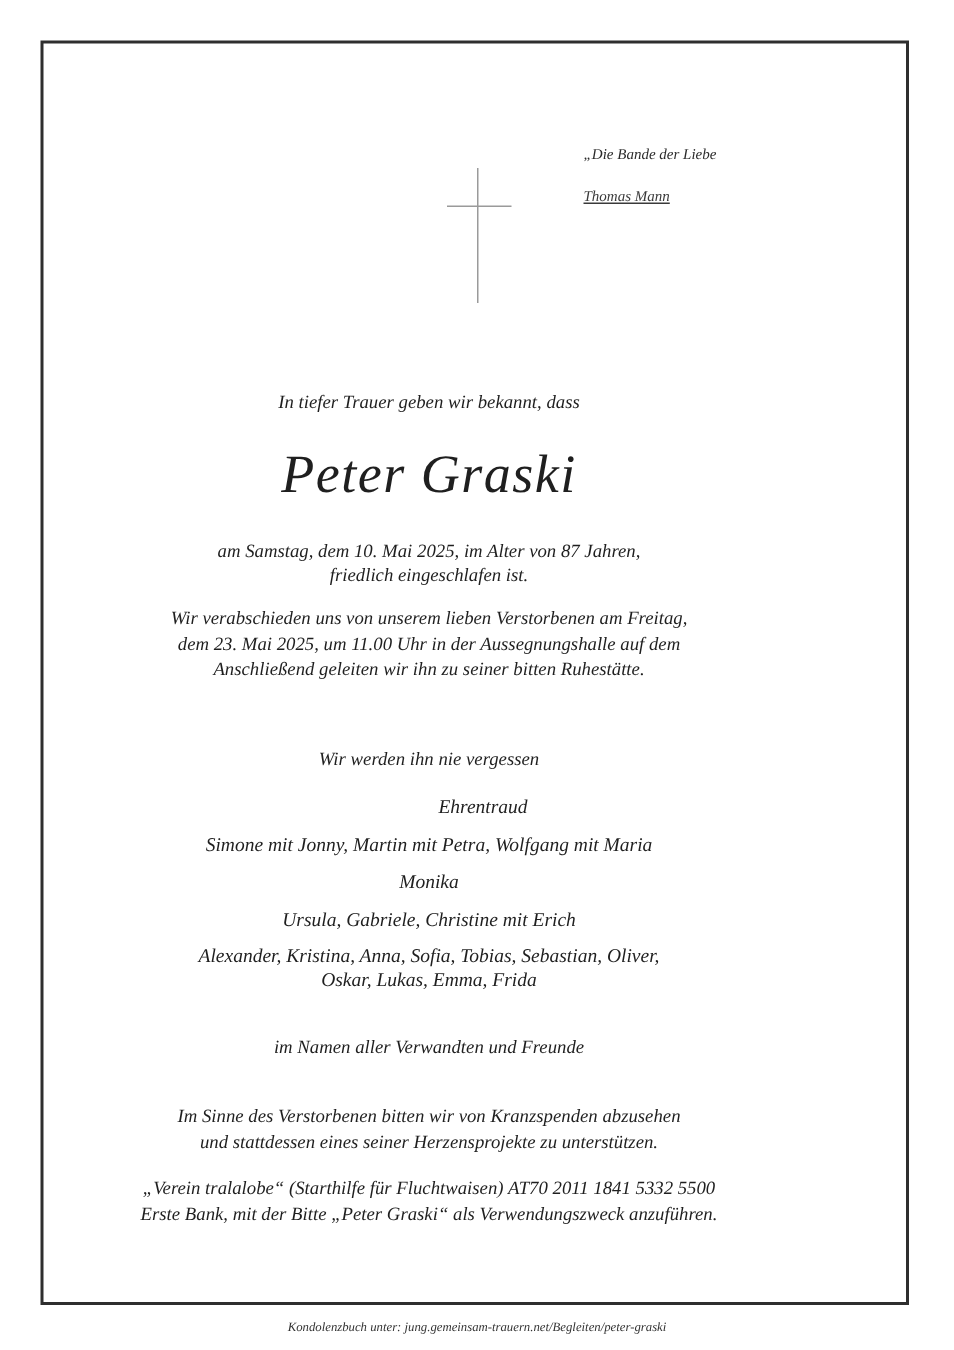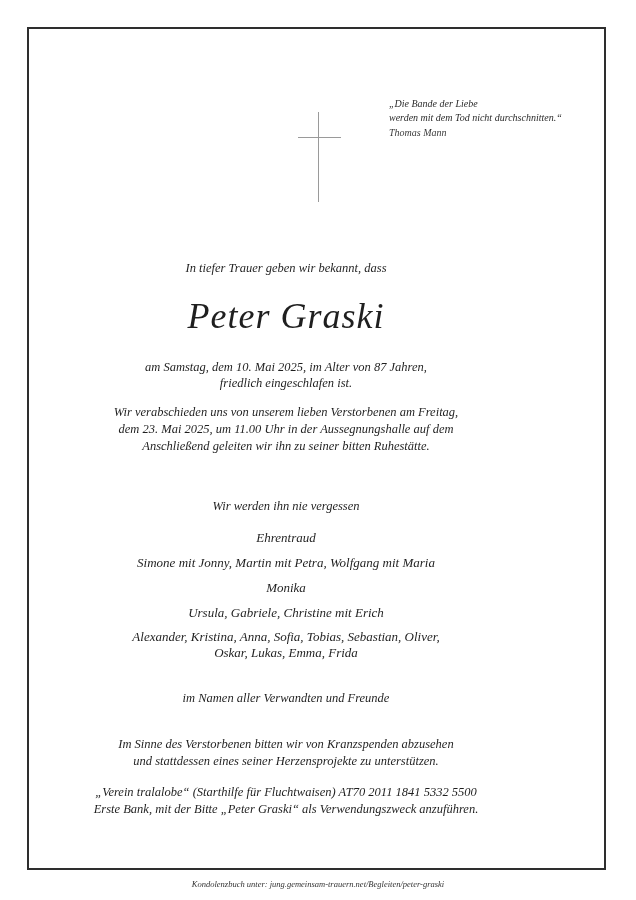--- a/index.html
+++ b/index.html
@@ -46,37 +46,38 @@
     position: absolute;
     left: 389px;
     top: 97px;
     width: 210px;
     font-size: 10px;
     line-height: 13.5px;
     text-align: left;
     color: #2b2b2b;
   }
   .quote-attribution {
-    margin-top: 2px;
+    margin-top: 14px;
     color: #3a3a3a;
+    text-decoration: underline;
   }
   .center-line {
     position: absolute;
     left: 0;
     width: 572px;
     text-align: center;
     font-size: 12.5px;
     line-height: 17px;
   }
   .intro        { top: 260px; }
   .deceased-name{ top: 293px; font-size: 36px; line-height: 46px; letter-spacing: 1px; }
   .death-date   { top: 359px; line-height: 16px; }
   .farewell     { top: 404px; }
   .remembrance  { top: 498px; }
-  .mourner-1    { top: 529px; font-size: 13px; }
+  .mourner-1    { top: 529px; font-size: 13px; padding-left: 36px; }
   .mourner-2    { top: 554px; font-size: 13px; }
   .mourner-3    { top: 579px; font-size: 13px; }
   .mourner-4    { top: 604px; font-size: 13px; font-family: Liberation Serif, serif; }
   .mourner-5    { top: 629px; font-size: 13px; line-height: 16px; }
   .closing      { top: 690px; }
   .donation     { top: 736px; }
   .bank         { top: 784px; }
   .footer-line {
     position: absolute;
     left: 0;
@@ -94,21 +95,20 @@
 
 <div class="page-border"></div>
 
 <span>
   <span class="cross-v"></span>
   <span class="cross-h"></span>
 </span>
 
 <div class="quote-block">
   <div>„Die Bande der Liebe</div>
-  <div>werden mit dem Tod nicht durchschnitten.“</div>
   <div class="quote-attribution">Thomas Mann</div>
 </div>
 
 <div class="center-line intro">In tiefer Trauer geben wir bekannt, dass</div>
 
 <div class="center-line deceased-name">Peter Graski</div>
 
 <div class="center-line death-date">
   <div>am Samstag, dem 10. Mai 2025, im Alter von 87 Jahren,</div>
   <div>friedlich eingeschlafen ist.</div>

